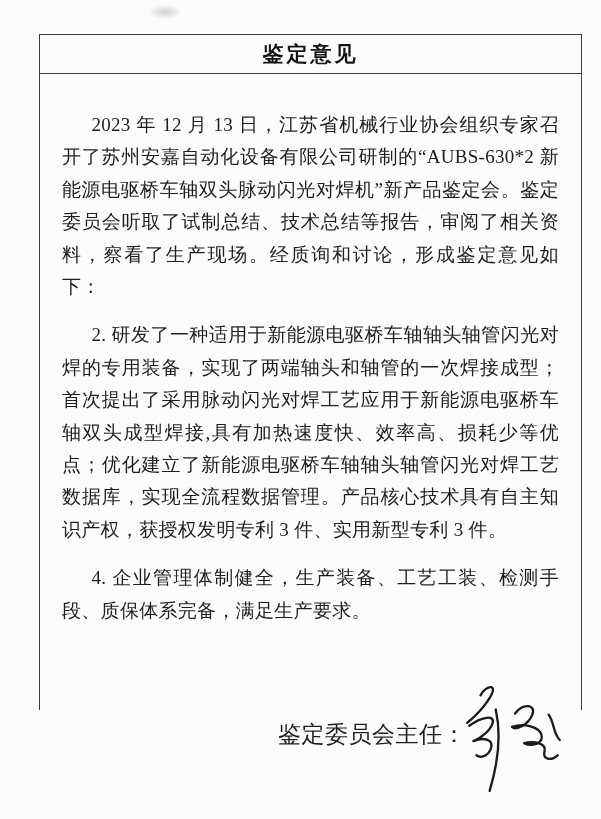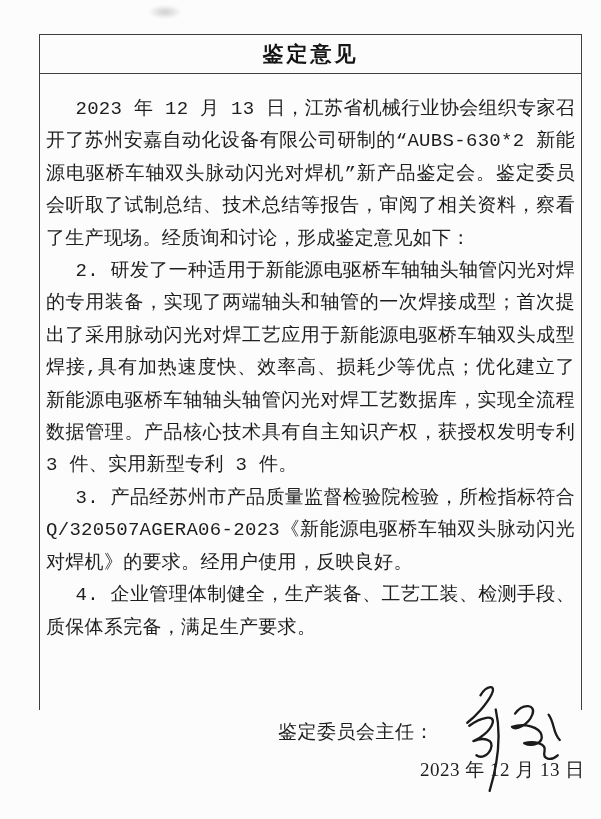--- a/index.html
+++ b/index.html
@@ -31,25 +31,25 @@
   .doc-title{
     font-size:21px;font-weight:bold;letter-spacing:3px;
     color:#151515;
   }
   .doc-body{
     padding:19px 6px 0 6px;
     font-size:19px;line-height:32.4px;
     text-align:justify;text-justify:inter-ideograph;
   }
   .doc-body p{
-    margin:0;text-indent:1.55em;letter-spacing:.3px;font-family:Liberation Mono, monospace;
+    margin:16px;text-indent:1.55em;letter-spacing:.3px;
   }
   .sig-label{
     position:absolute;left:238px;top:684px;
-    font-size:19px;letter-spacing:.5px;white-space:nowrap;
+    font-size:23px;letter-spacing:.5px;white-space:nowrap;
   }
   .sig{
     position:absolute;left:410px;top:646px;width:124px;height:114px;
     overflow:visible;
   }
   .sig path{
     fill:none;stroke:#1b1b1b;stroke-width:2.3;
     stroke-linecap:round;stroke-linejoin:round;
   }
   .sig-date{
@@ -64,29 +64,27 @@
   <div class="smudge"></div>
 
   <div class="doc-box">
     <div class="title-bar">
       <span class="doc-title">鉴定意见</span>
     </div>
 
     <div class="doc-body">
       <p>2023 年 12 月 13 日，江苏省机械行业协会组织专家召开了苏州安嘉自动化设备有限公司研制的“AUBS-630*2 新能源电驱桥车轴双头脉动闪光对焊机”新产品鉴定会。鉴定委员会听取了试制总结、技术总结等报告，审阅了相关资料，察看了生产现场。经质询和讨论，形成鉴定意见如下：</p>
       <p>2. 研发了一种适用于新能源电驱桥车轴轴头轴管闪光对焊的专用装备，实现了两端轴头和轴管的一次焊接成型；首次提出了采用脉动闪光对焊工艺应用于新能源电驱桥车轴双头成型焊接,具有加热速度快、效率高、损耗少等优点；优化建立了新能源电驱桥车轴轴头轴管闪光对焊工艺数据库，实现全流程数据管理。产品核心技术具有自主知识产权，获授权发明专利 3 件、实用新型专利 3 件。</p>
-      <p>3. 产品经苏州市产品质量监督检验院检验，所检指标符合 Q/320507AGERA06-2023《新能源电驱桥车轴双头脉动闪光对焊机》的要求。经用户使用，反映良好。</p>
       <p>4. 企业管理体制健全，生产装备、工艺工装、检测手段、质保体系完备，满足生产要求。</p>
     </div>
 
     <div class="sig-label">鉴定委员会主任：</div>
 
     <svg class="sig" viewBox="0 0 122 112" aria-hidden="true">
       <path d="M30 14 C36 4 46 3 41 13 C36 23 25 35 17 41"></path>
       <path d="M19 44 C31 35 44 33 42 41 C40 49 29 57 23 59 C33 55 44 57 40 67 C37 74 30 76 26 73"></path>
       <path d="M45 28 C50 50 48 78 39 108"></path>
       <path d="M64 32 C72 21 85 23 81 33 C77 43 65 49 61 45 C73 41 88 45 90 53 C92 61 81 65 73 61 C83 59 95 61 93 69 C91 77 99 79 106 73"></path>
       <path d="M97 33 C103 41 101 51 108 58"></path>
     </svg>
 
-    <div class="sig-date">2023 年 12 月 13 日</div>
   </div>
 </div>
 
 </body></html>

